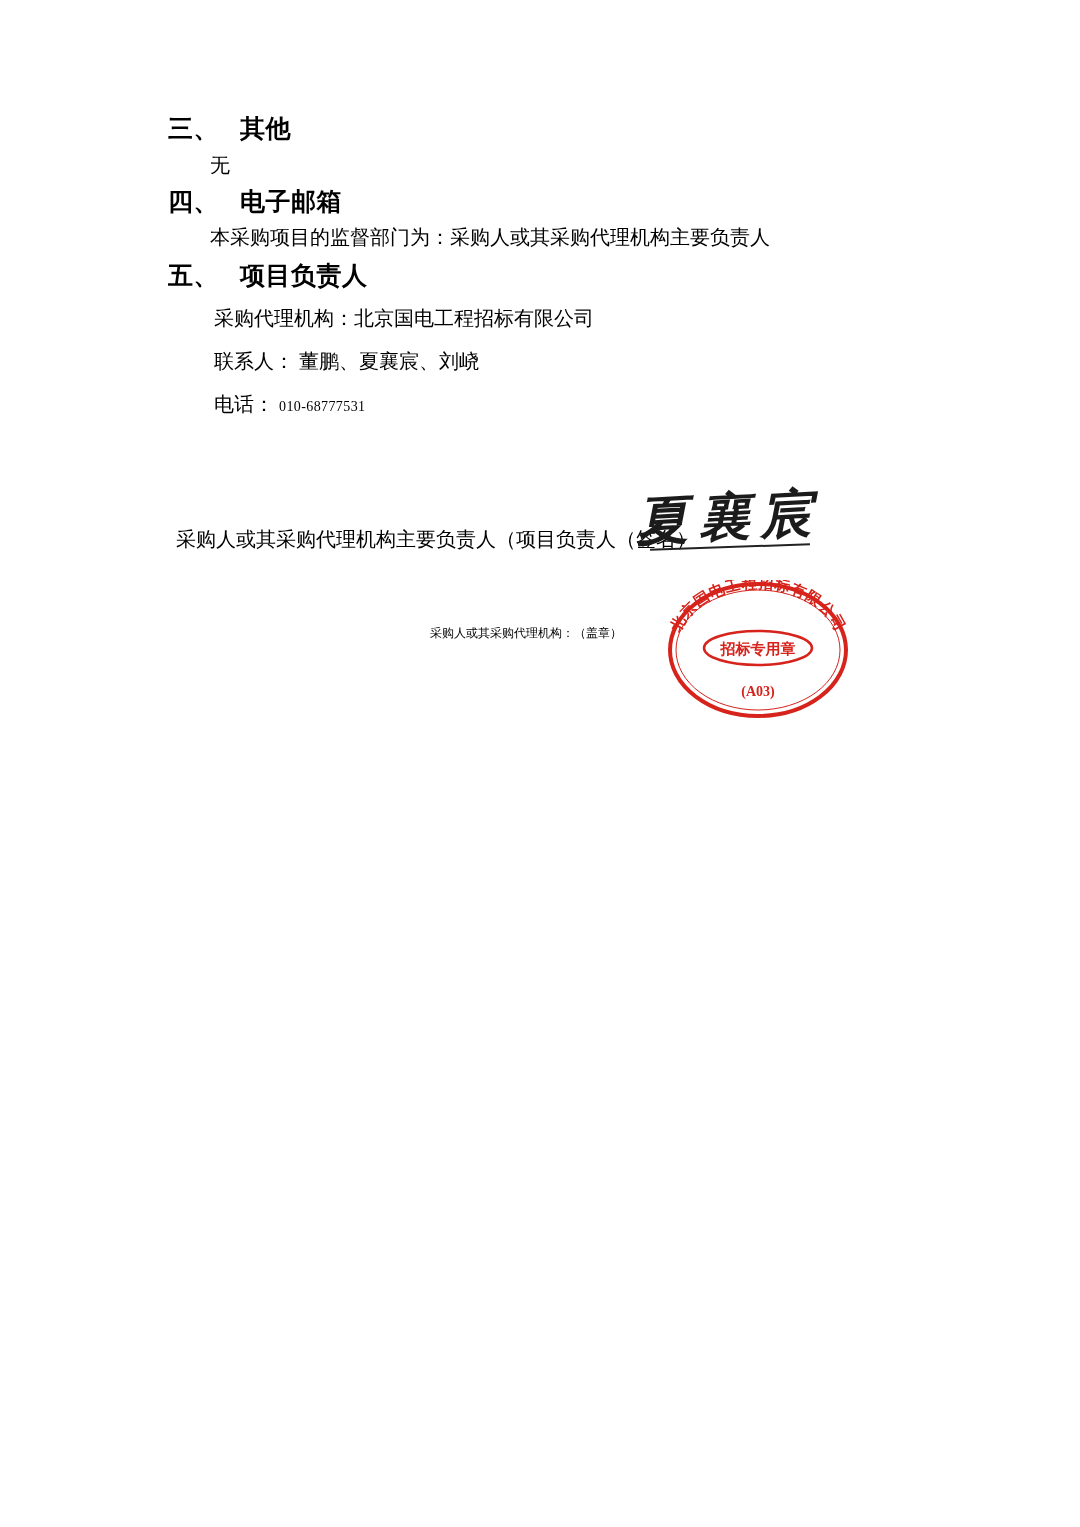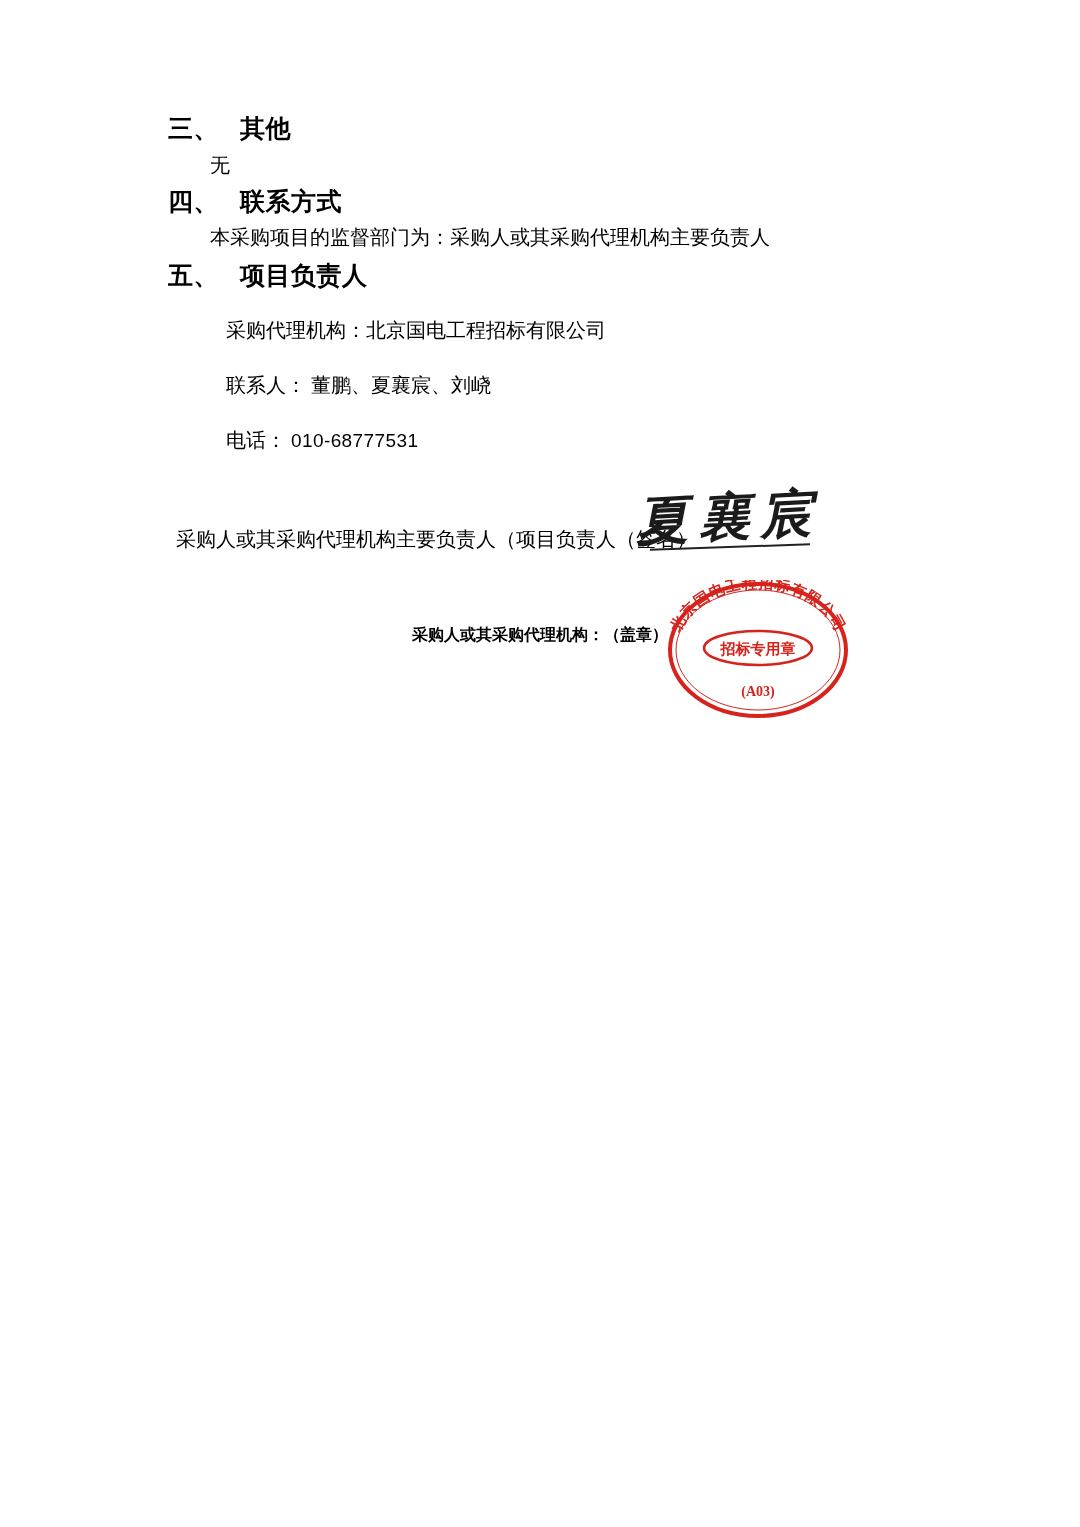--- a/index.html
+++ b/index.html
@@ -41,46 +41,45 @@
     margin: 0 0 4px 0;
     padding-left: 42px;
   }
   .para.tight {
     margin-bottom: 2px;
   }
   .contact-line {
     font-size: 20px;
     line-height: 1.95;
     padding-left: 42px;
-    margin: 16px;
+    margin: 4px;
   }
   .mono {
-    font-family: Liberation Sans, sans-serif;
-    font-size: 19px;
+    font-family: Liberation Serif, serif;
+    font-size: 14px;
     letter-spacing: 0.4px;
   }
   .sign-block {
     position: absolute;
     left: 168px;
     top: 515px;
     width: 780px;
   }
   .sign-line {
     font-size: 20px;
     line-height: 1.6;
     margin: 8px;
     white-space: nowrap;
   }
   .sign-line-2 {
     position: absolute;
-    left: 412px;
+    left: 430px;
     top: 625px;
-    font-size: 16px;
+    font-size: 12px;
     white-space: nowrap;
-    font-weight: bold;
   }
   .signature {
     position: absolute;
     left: 636px;
     top: 483px;
     font-family: "Liberation Serif", serif;
     font-size: 52px;
     font-style: italic;
     font-weight: bold;
     color: #1b1b1b;
@@ -134,21 +133,21 @@
 <div class="page">
 
   <div class="content">
 
     <div class="heading">
       <span class="num">三、</span><span>其他</span>
     </div>
     <p class="para tight">无</p>
 
     <div class="heading">
-      <span class="num">四、</span><span>联系方式</span>
+      <span class="num">四、</span><span>电子邮箱</span>
     </div>
     <p class="para">本采购项目的监督部门为：采购人或其采购代理机构主要负责人</p>
 
     <div class="heading">
       <span class="num">五、</span><span>项目负责人</span>
     </div>
 
     <p class="contact-line">采购代理机构：北京国电工程招标有限公司</p>
     <p class="contact-line">联系人： 董鹏、夏襄宸、刘峣</p>
     <p class="contact-line">

